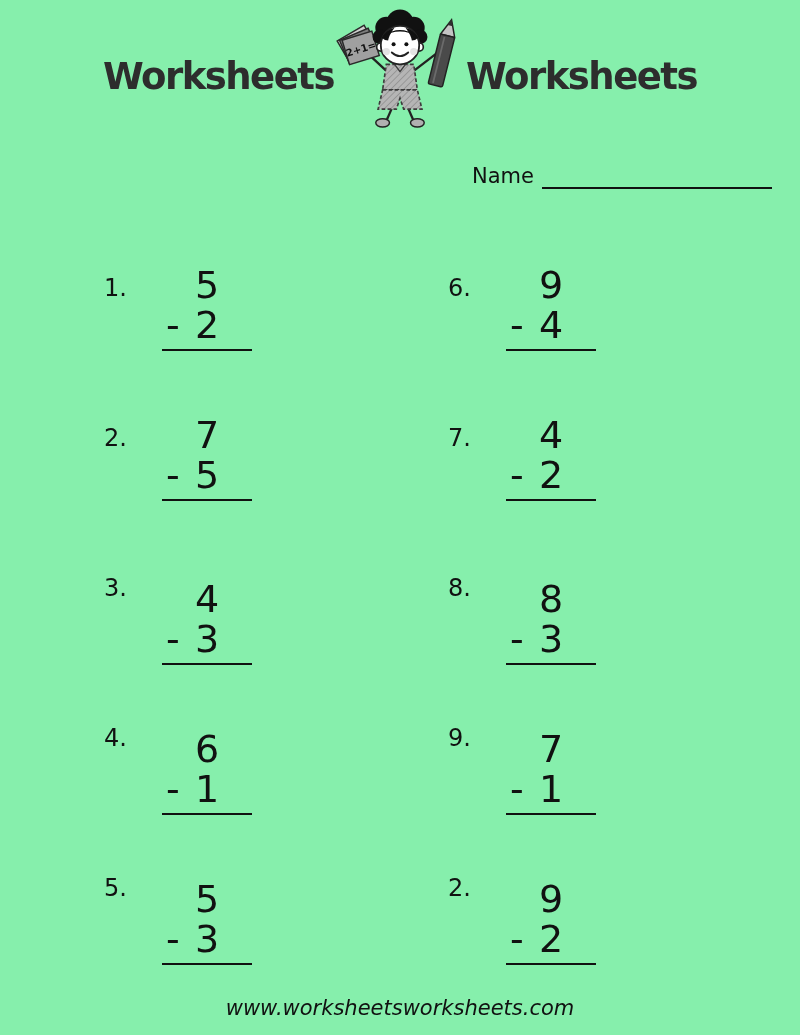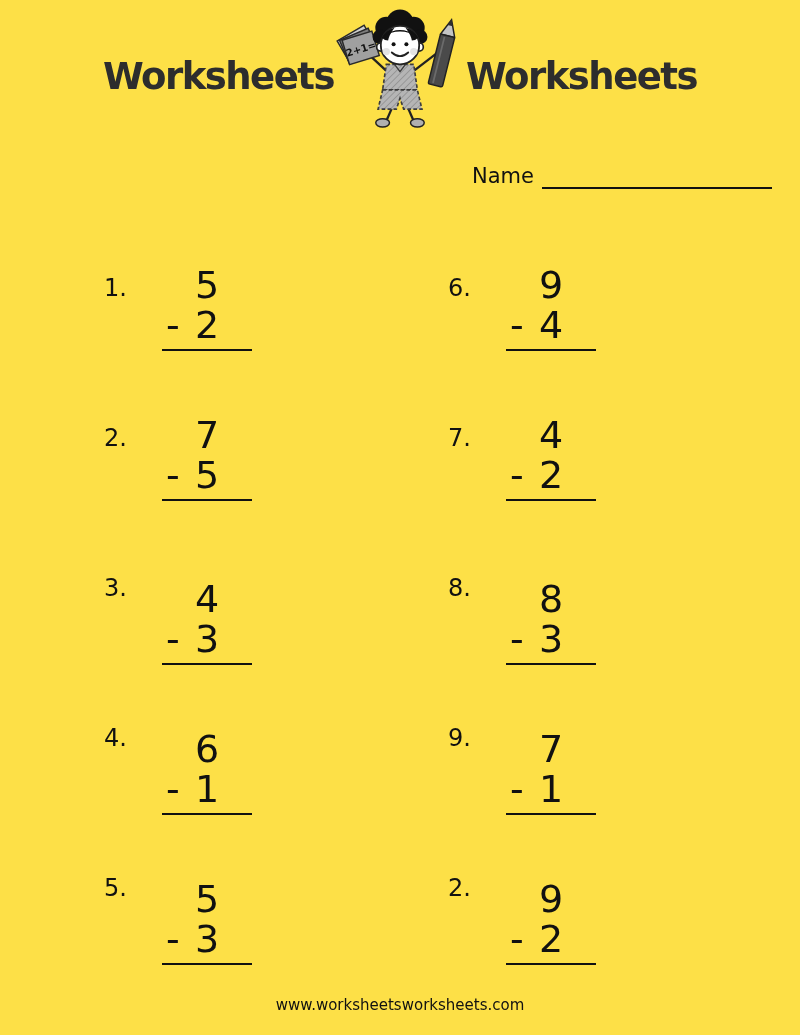--- a/index.html
+++ b/index.html
@@ -1,19 +1,19 @@
 <!DOCTYPE html>
 <html><head>
 <meta charset="utf-8">
 <style>
   * { margin:0; padding:0; box-sizing:border-box; }
   html,body { background:#fff; }
   .page {
     position:relative; width:800px; height:1035px; margin:0 auto;
-    background:#fde047; color:#1a1a1a;
+    background:#86efac; color:#1a1a1a;
     font-family:"DejaVu Sans","Liberation Sans",sans-serif;
     overflow:hidden;
   }
 
   
   .logo {
     position:absolute; top:6px; left:0; width:800px; height:130px;
     display:flex; justify-content:center; align-items:flex-start;
   }
   .logo-text {
@@ -54,21 +54,21 @@
   .sub-row { position:relative; margin-top:2px; }
   .subtrahend { font-size:38px; line-height:38px; color:#111; }
   .minus {
     position:absolute; left:4px; top:0;
     font-size:38px; line-height:38px; color:#111;
   }
 
   
   .footer {
     position:absolute; left:0; right:0; top:996px;
-    text-align:center; font-size:15px; color:#111;
+    text-align:center; font-size:21px; color:#111;font-style:italic;
   }
 </style>
 </head>
 <body>
 
 <div class="page">
 
   <div class="logo">
     <span class="logo-text left">Worksheets</span>
 

